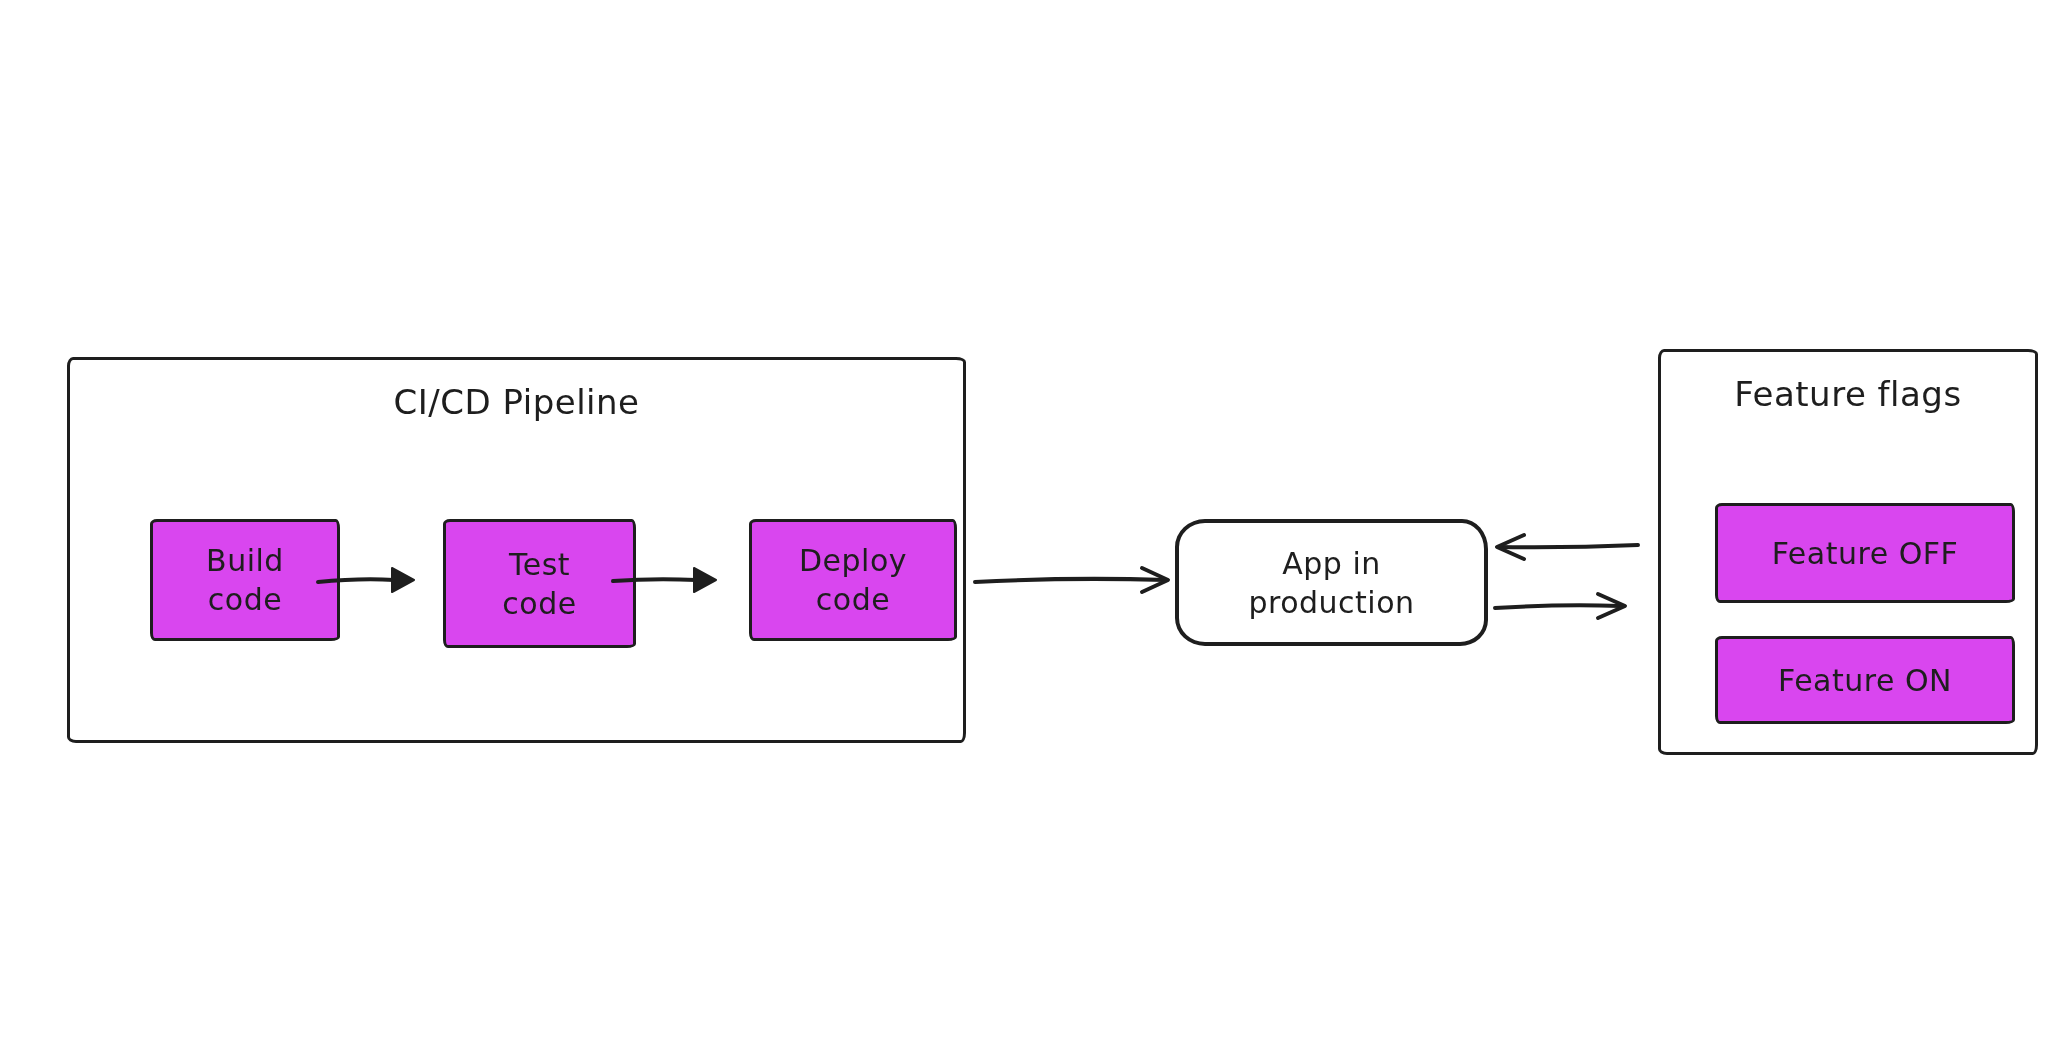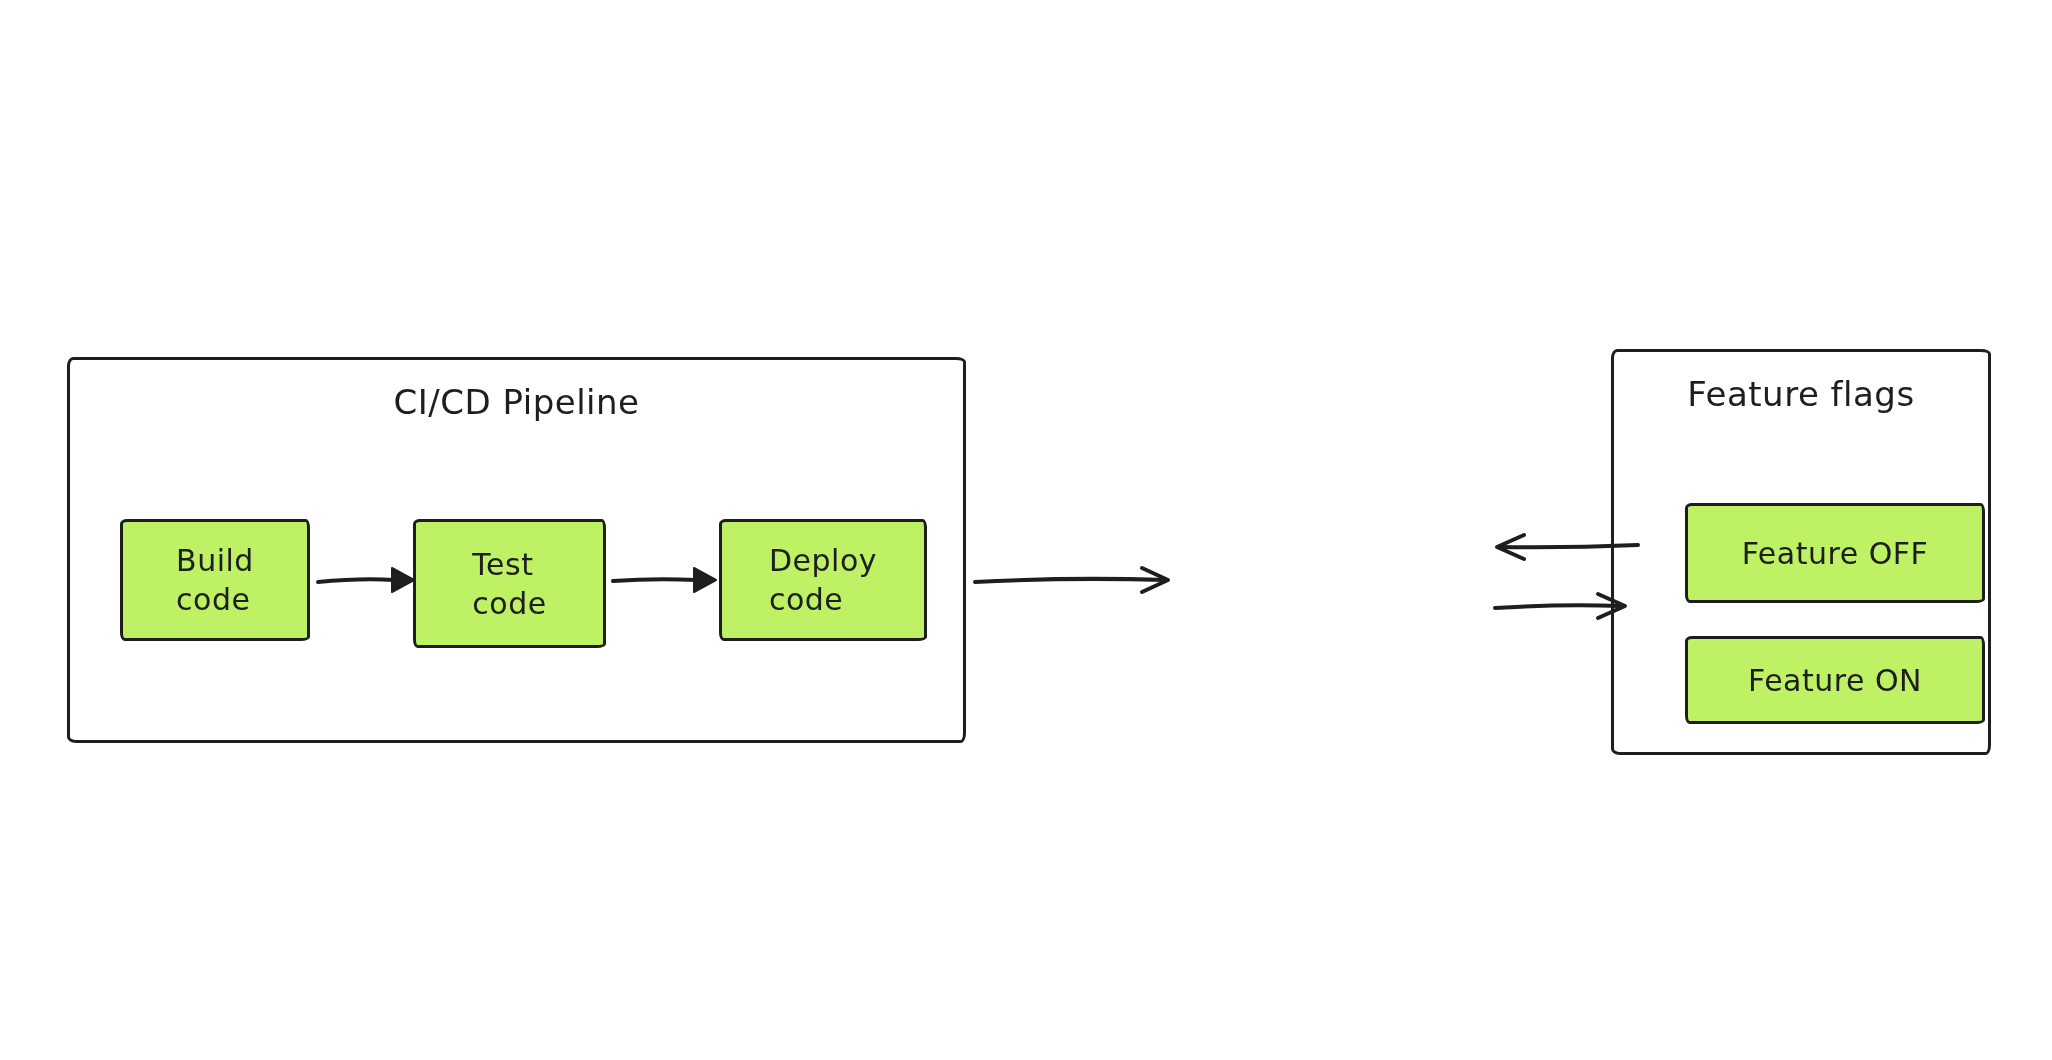--- a/index.html
+++ b/index.html
@@ -30,28 +30,30 @@
     width: 100%;
     text-align: center;
     font-size: 34px;
     letter-spacing: 0.5px;
     color: #1e1e1e;
   }
   .node-box {
     position: absolute;
     border: 3.5px solid #1e1e1e;
     border-radius: 7px 4px 9px 5px / 5px 9px 4px 8px;
-    background: #bef264;
+    background: #d946ef;
     display: flex;
     align-items: center;
     justify-content: center;
+    text-align: center;
     font-size: 30px;
     line-height: 1.3;
     white-space: pre-line;
     letter-spacing: 0.5px;
+    margin-left: 30px;
   }
   .rounded-node {
     position: absolute;
     border: 4px solid #1e1e1e;
     border-radius: 30px 26px 28px 30px / 28px 30px 26px 28px;
     background: #ffffff;
     display: flex;
     align-items: center;
     justify-content: center;
     text-align: center;
@@ -81,21 +83,21 @@
   
   .pipeline { left: 67px; top: 357px; width: 899px; height: 386px; }
   .box-build  { left: 120px; top: 519px; width: 190px; height: 122px; }
   .box-test   { left: 413px; top: 519px; width: 193px; height: 129px; }
   .box-deploy { left: 719px; top: 519px; width: 208px; height: 122px; }
 
   
   .app-node { left: 1175px; top: 519px; width: 313px; height: 127px; }
 
   
-  .flags { left: 1611px; top: 349px; width: 380px; height: 406px; }
+  .flags { left: 1658px; top: 349px; width: 380px; height: 406px; }
   .box-off { left: 1685px; top: 503px; width: 300px; height: 100px; }
   .box-on  { left: 1685px; top: 636px; width: 300px; height: 88px; }
 </style>
 </head>
 <body>
 
 <div class="canvas">
 
   <div class="container-box pipeline">
     <div class="container-title">CI/CD Pipeline</div>
@@ -103,20 +105,22 @@
 
   <div class="node-box box-build">Build
 code</div>
 
   <div class="node-box box-test">Test
 code</div>
 
   <div class="node-box box-deploy">Deploy
 code</div>
 
+  <div class="rounded-node app-node">App in
+production</div>
 
   <div class="container-box flags">
     <div class="container-title">Feature flags</div>
   </div>
 
   <div class="node-box box-off">Feature OFF</div>
 
   <div class="node-box box-on">Feature ON</div>
 
   <svg class="arrow-layer" viewBox="0 0 2052 1060" xmlns="http://www.w3.org/2000/svg">

